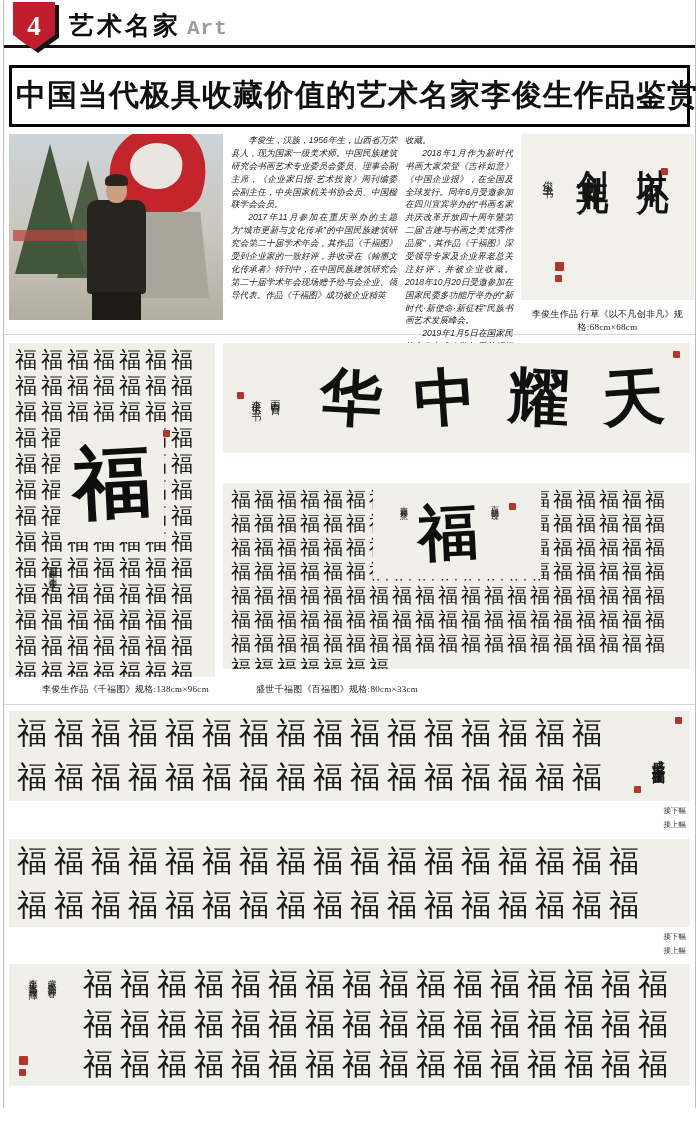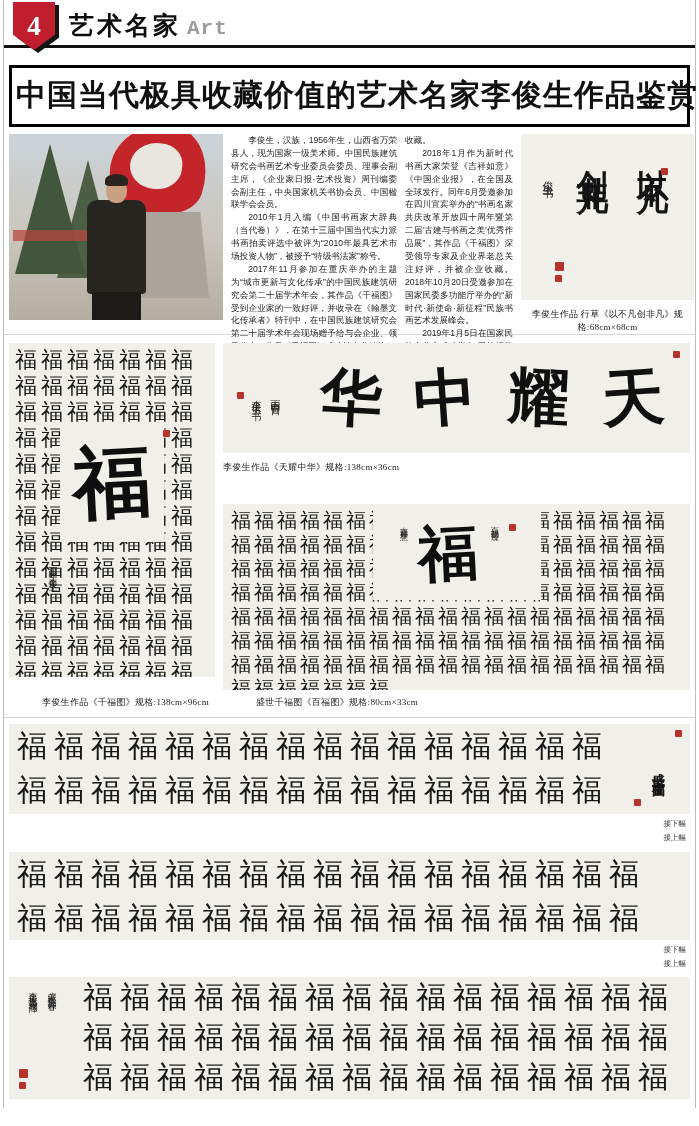--- a/index.html
+++ b/index.html
@@ -45,21 +45,21 @@
   .sculpture{position:absolute;right:16px;top:-10px;width:96px;height:92px;background:#c3252b;
     border-radius:58% 42% 60% 40%/55% 60% 40% 45%;transform:rotate(18deg);}
   .sculpture:after{content:"";position:absolute;left:18px;top:20px;width:52px;height:46px;background:#e9e6df;
     border-radius:55% 45% 50% 50%;transform:rotate(-12deg);}
   .pedestal{position:absolute;right:14px;top:78px;width:72px;height:86px;background:#a9a59b;
     clip-path:polygon(12% 0,88% 0,100% 100%,0 100%);}
   .person-head{position:absolute;left:97px;top:44px;width:21px;height:25px;background:#c9a182;border-radius:50% 50% 45% 45%;}
   .person-hair{position:absolute;left:96px;top:40px;width:23px;height:12px;background:#2b2320;border-radius:50% 50% 20% 20%;}
   .person-body{position:absolute;left:78px;top:66px;width:59px;height:94px;background:#26251f;border-radius:10px 10px 4px 4px;}
   .person-legs{position:absolute;left:83px;top:158px;width:49px;height:28px;background:#1c1b17;}
-  .cols{font-size:8.6px;line-height:1.5;text-align:justify;color:#1c1c1c;}
+  .cols{font-size:8.6px;line-height:1.5;text-align:justify;color:#1c1c1c;font-style:italic;}
   .col1{width:166px;flex:none;}
   .col2{width:108px;flex:none;}
   .cols p{margin:0;text-indent:2em;}
   .cols p.noindent{text-indent:0;}
   .art-square-wrap{width:173px;flex:none;}
   .art-square{width:173px;height:166px;background:#f2f0ea;display:flex;flex-direction:row-reverse;
     justify-content:center;gap:16px;padding-top:10px;box-sizing:border-box;position:relative;}
   .vert{writing-mode:vertical-rl;font-family:"Liberation Serif","DejaVu Serif",serif;}
   .xc-line{font-size:32px;font-weight:bold;letter-spacing:8px;color:#141414;}
   .xc-sig{font-size:11px;letter-spacing:3px;color:#222;margin-top:28px;}
@@ -150,21 +150,20 @@
       <div class="banner"></div>
       <div class="sculpture"></div>
       <div class="pedestal"></div>
       <div class="person-body"></div>
       <div class="person-legs"></div>
       <div class="person-head"></div>
       <div class="person-hair"></div>
     </div>
     <div class="cols col1">
       <p>李俊生，汉族，1956年生，山西省万荣县人，现为国家一级美术师。中国民族建筑研究会书画艺术专业委员会委员、理事会副主席，《企业家日报·艺术投资》周刊编委会副主任，中央国家机关书协会员、中国楹联学会会员。</p>
-      <p>2010年1月入编《中国书画家大辞典（当代卷）》，在第十三届中国当代实力派书画拍卖评选中被评为“2010年最具艺术市场投资人物”，被授予“特级书法家”称号。</p>
       <p>2017年11月参加在重庆举办的主题为“城市更新与文化传承”的中国民族建筑研究会第二十届学术年会，其作品《千福图》受到企业家的一致好评，并收录在《翰墨文化传承者》特刊中，在中国民族建筑研究会第二十届学术年会现场赠予给与会企业、领导代表。作品《千福图》成功被企业精英</p>
     </div>
     <div class="cols col2">
       <p class="noindent">收藏。</p>
       <p>2018年1月作为新时代书画大家荣登《吉祥如意》《中国企业报》，在全国及全球发行。同年6月受邀参加在四川宜宾举办的“书画名家共庆改革开放四十周年暨第二届‘古建与书画之美’优秀作品展”，其作品《千福图》深受领导专家及企业界老总关注好评，并被企业收藏。2018年10月20日受邀参加在国家民委多功能厅举办的“新时代·新使命·新征程”民族书画艺术发展峰会。</p>
       <p>2019年1月5日在国家民族文化宫成功举办“民族记忆·翰墨传承——李俊生个人书法展”。</p>
       <p>2019年4月被聘为中国教育联盟终身客座教授。</p>
       <p>2019年8月被聘为中国民族建筑研究会书画艺术专业委员会客座教授。</p>
     </div>
     <div class="art-square-wrap">
@@ -201,21 +200,20 @@
         <span class="ty-char">耀</span>
         <span class="ty-char">中</span>
         <span class="ty-char">华</span>
         <span class="seal sm ty-seal-top"></span>
         <div class="ty-sig">
           <span class="vert">丙申春日</span>
           <span class="vert">李俊生 书</span>
           <span class="seal sm"></span>
         </div>
       </div>
-      <div class="caption" style="margin-top:8px;">李俊生作品《天耀中华》规格:138cm×36cm</div>
       <div class="paper baifutu">
         <div class="fill bf-fill">福福福福福福福福福福福福福福福福福福福福福福福福福福福福福福福福福福福福福福福福福福福福福福福福福福福福福福福福福福福福福福福福福福福福福福福福福福福福福福福福福福福福福福福福福福福福福福福福福福福福福福福福福福福福福福福福福福福福福福福福福福福福福福福福福福福福福福福福福福福福</div>
         <div class="bf-center">
           <span class="vert bf-side">吉祥如意</span>
           <span class="big-fu bf-big">福</span>
           <span class="vert bf-side">百福骈臻</span>
           <span class="seal sm" style="margin-top:10px;"></span>
         </div>
       </div>
     </div>

